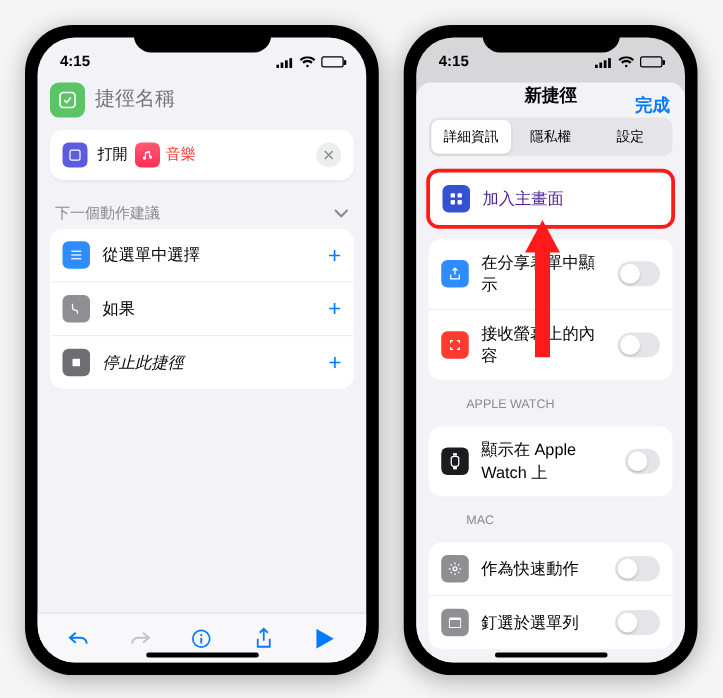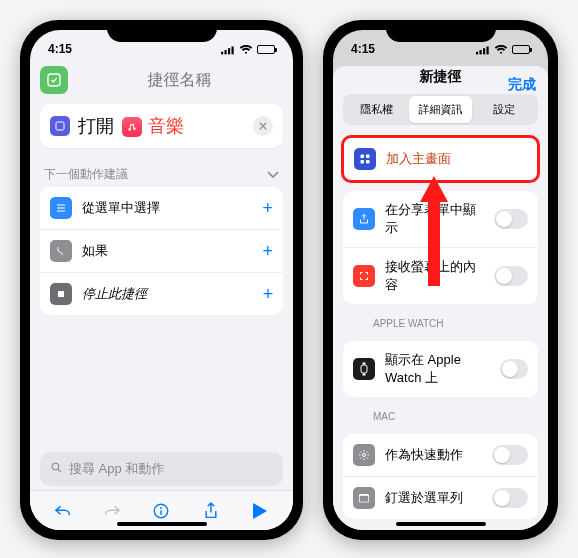--- a/index.html
+++ b/index.html
@@ -60,40 +60,40 @@
     padding: 6px 10px 8px 10px;
   }
   .app-icon {
     width: 28px; height:28px; border-radius:7px;
     display:flex; align-items:center; justify-content:center;
     flex-shrink:0;
   }
   .app-icon.green { background:#5ac466; }
   .title-input {
     flex:1; font-size:16px; color:#0f766e;
-    background:transparent; border:none; outline:none;text-align:center;
+    background:transparent; border:none; outline:none;
   }
   .action-card {
     margin: 2px 10px 10px 10px;
     background:#fff;
     border-radius:10px;
     padding:10px 10px;
     display:flex; align-items:center; gap:8px;
     box-shadow:0 1px 2px rgba(0,0,0,.05);
     position:relative;
   }
   .small-icon {
     width:20px; height:20px; border-radius:5px;
     display:flex; align-items:center; justify-content:center;
     flex-shrink:0;
     font-size:11px; color:#fff;
   }
   .small-icon.shortcut { background:#5b5ce0; }
   .small-icon.music { background:linear-gradient(180deg,#ff5a73,#ff2d55); }
-  .action-text { font-size:18px; color:#000;text-align:right; }
+  .action-text { font-size:12px; color:#000;text-align:right; }
   .action-text .link { color:#ff3b30; }
   .card-x {
     margin-left:auto;
     width:20px; height:20px; border-radius:50%;
     background:#eceded;
     display:flex; align-items:center; justify-content:center;
     color:#8e8e93; font-size:11px;
   }
   .section-head {
     display:flex; align-items:center; justify-content:space-between;
@@ -174,21 +174,21 @@
   .highlight {
     border:3px solid #ff1a1a;
     border-radius:10px;
     margin:0 8px;
     padding:2px;
     background:#fff;
   }
   .hl-row {
     display:flex; align-items:center; gap:10px;
     padding:8px 8px;
-    font-size:13px; color:#c2410c;
+    font-size:13px; color:#4c1d95;
   }
   .hl-icon {
     width:22px; height:22px; border-radius:5px;
     background:#3451d1;
     display:flex; align-items:center; justify-content:center;
   }
   .group {
     margin:8px 10px 0 10px;
     background:#fff; border-radius:10px;
     overflow:hidden;
@@ -336,29 +336,20 @@
         <div class="row-icon darkgray">
           <svg width="12" height="12" viewBox="0 0 24 24">
               <rect x="6" y="6" width="12" height="12" fill="#fff" rx="1"></rect>
             </svg>
         </div>
         <span>停止此捷徑</span>
         <span class="plus">+</span>
       </div>
     </div>
 
-    <div class="searchbar">
-      <span>
-        <svg width="13" height="13" viewBox="0 0 24 24">
-            <circle cx="10" cy="10" r="6" stroke="#8a8a8e" stroke-width="2" fill="none"></circle>
-            <line x1="15" y1="15" x2="20" y2="20" stroke="#8a8a8e" stroke-width="2"></line>
-          </svg>
-      </span>
-      <span>搜尋 App 和動作</span>
-    </div>
 
     <div class="toolbar">
       <div class="tb-btn">
         <svg width="20" height="16" viewBox="0 0 24 20">
             <path d="M9 4L3 9l6 5M3 9h11a6 6 0 016 6" stroke="#007aff" stroke-width="1.8" fill="none"></path>
           </svg>
       </div>
       <div class="tb-btn">
         <svg width="20" height="16" viewBox="0 0 24 20">
             <path d="M15 4l6 5-6 5M21 9H10a6 6 0 00-6 6" stroke="#c3c3c7" stroke-width="1.8" fill="none"></path>
@@ -412,22 +403,22 @@
 
     <div class="dimmed"></div>
 
     <div class="sheet">
       <div class="sheet-header">
         <span>新捷徑</span>
         <span class="sheet-done">完成</span>
       </div>
 
       <div class="seg">
+        <div class="seg-item active">詳細資訊</div>
         <div class="seg-item">隱私權</div>
-        <div class="seg-item active">詳細資訊</div>
         <div class="seg-item">設定</div>
       </div>
 
       <div class="highlight">
         <div class="hl-row">
           <div class="hl-icon">
             <svg width="12" height="12" viewBox="0 0 24 24">
                 <rect x="3" y="3" width="7" height="7" rx="1.5" fill="#fff"></rect>
                 <rect x="14" y="3" width="7" height="7" rx="1.5" fill="#fff"></rect>
                 <rect x="3" y="14" width="7" height="7" rx="1.5" fill="#fff"></rect>

